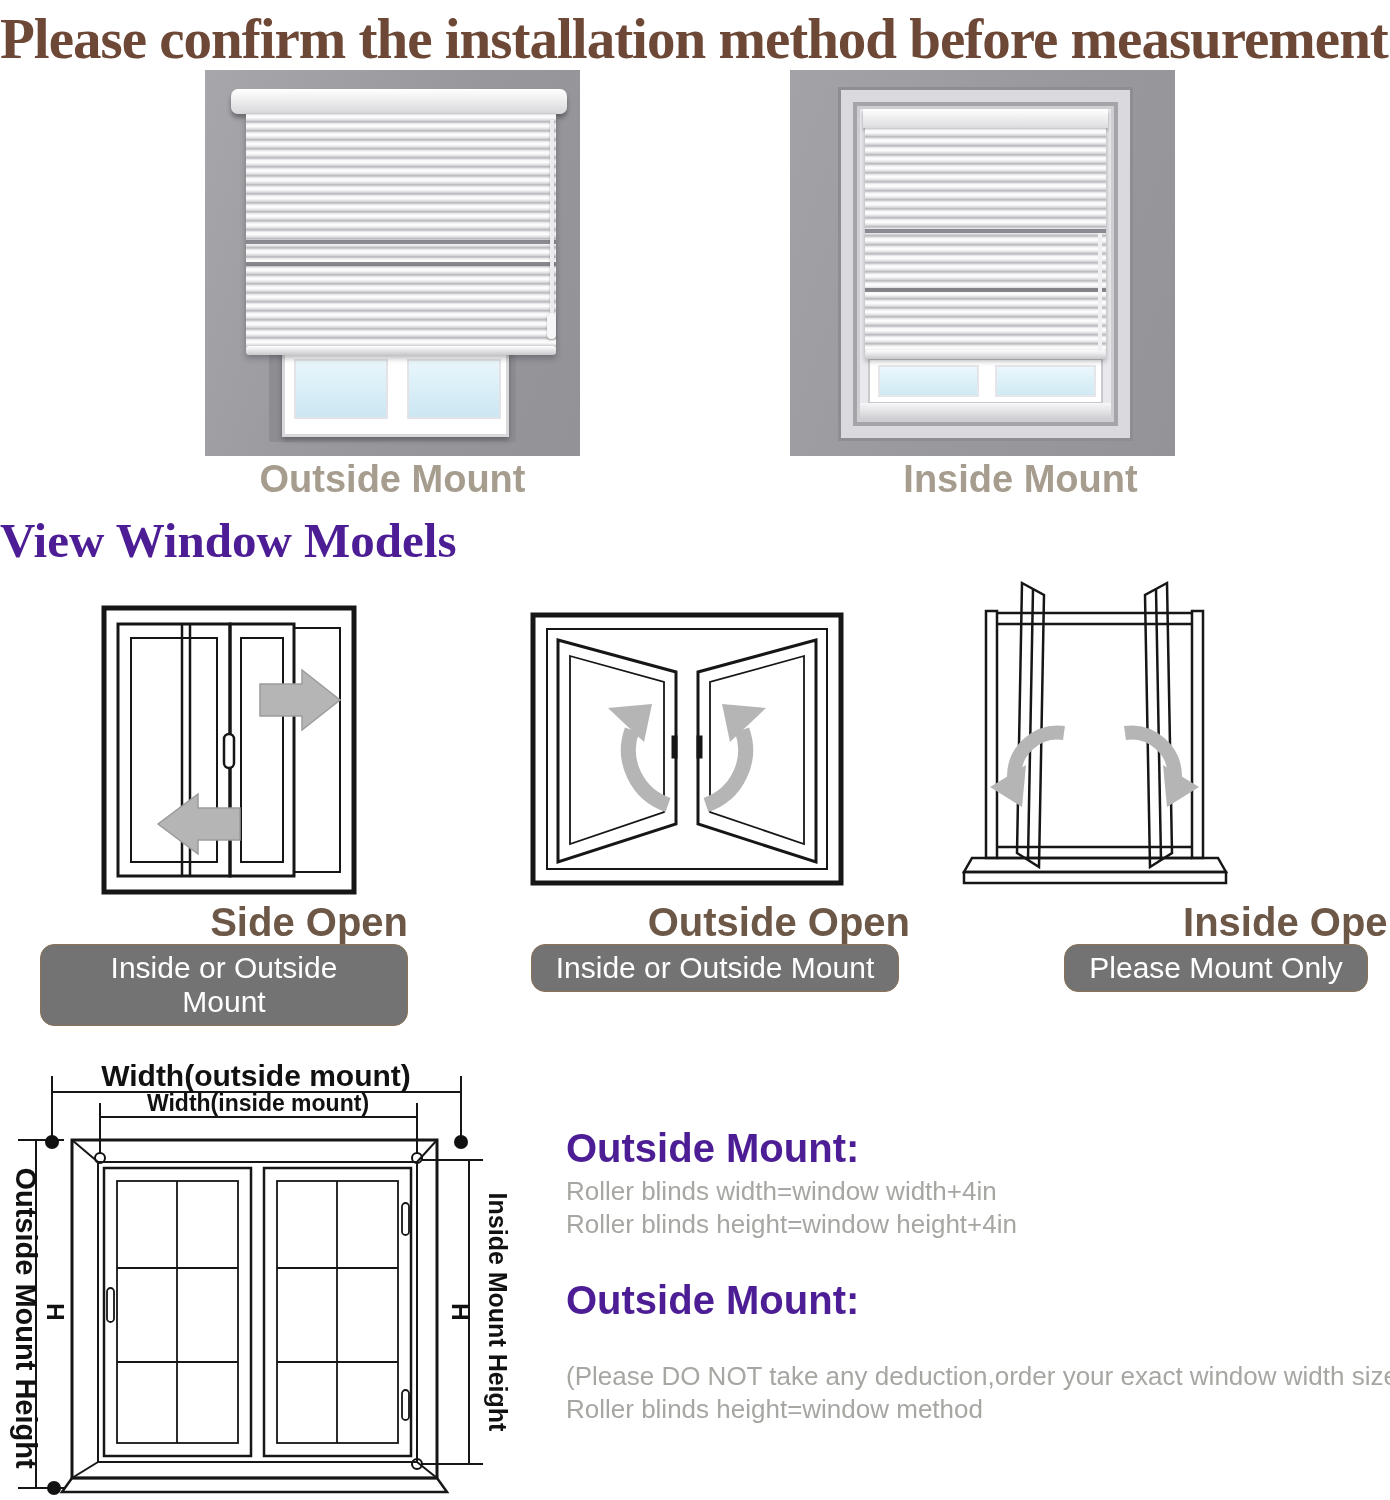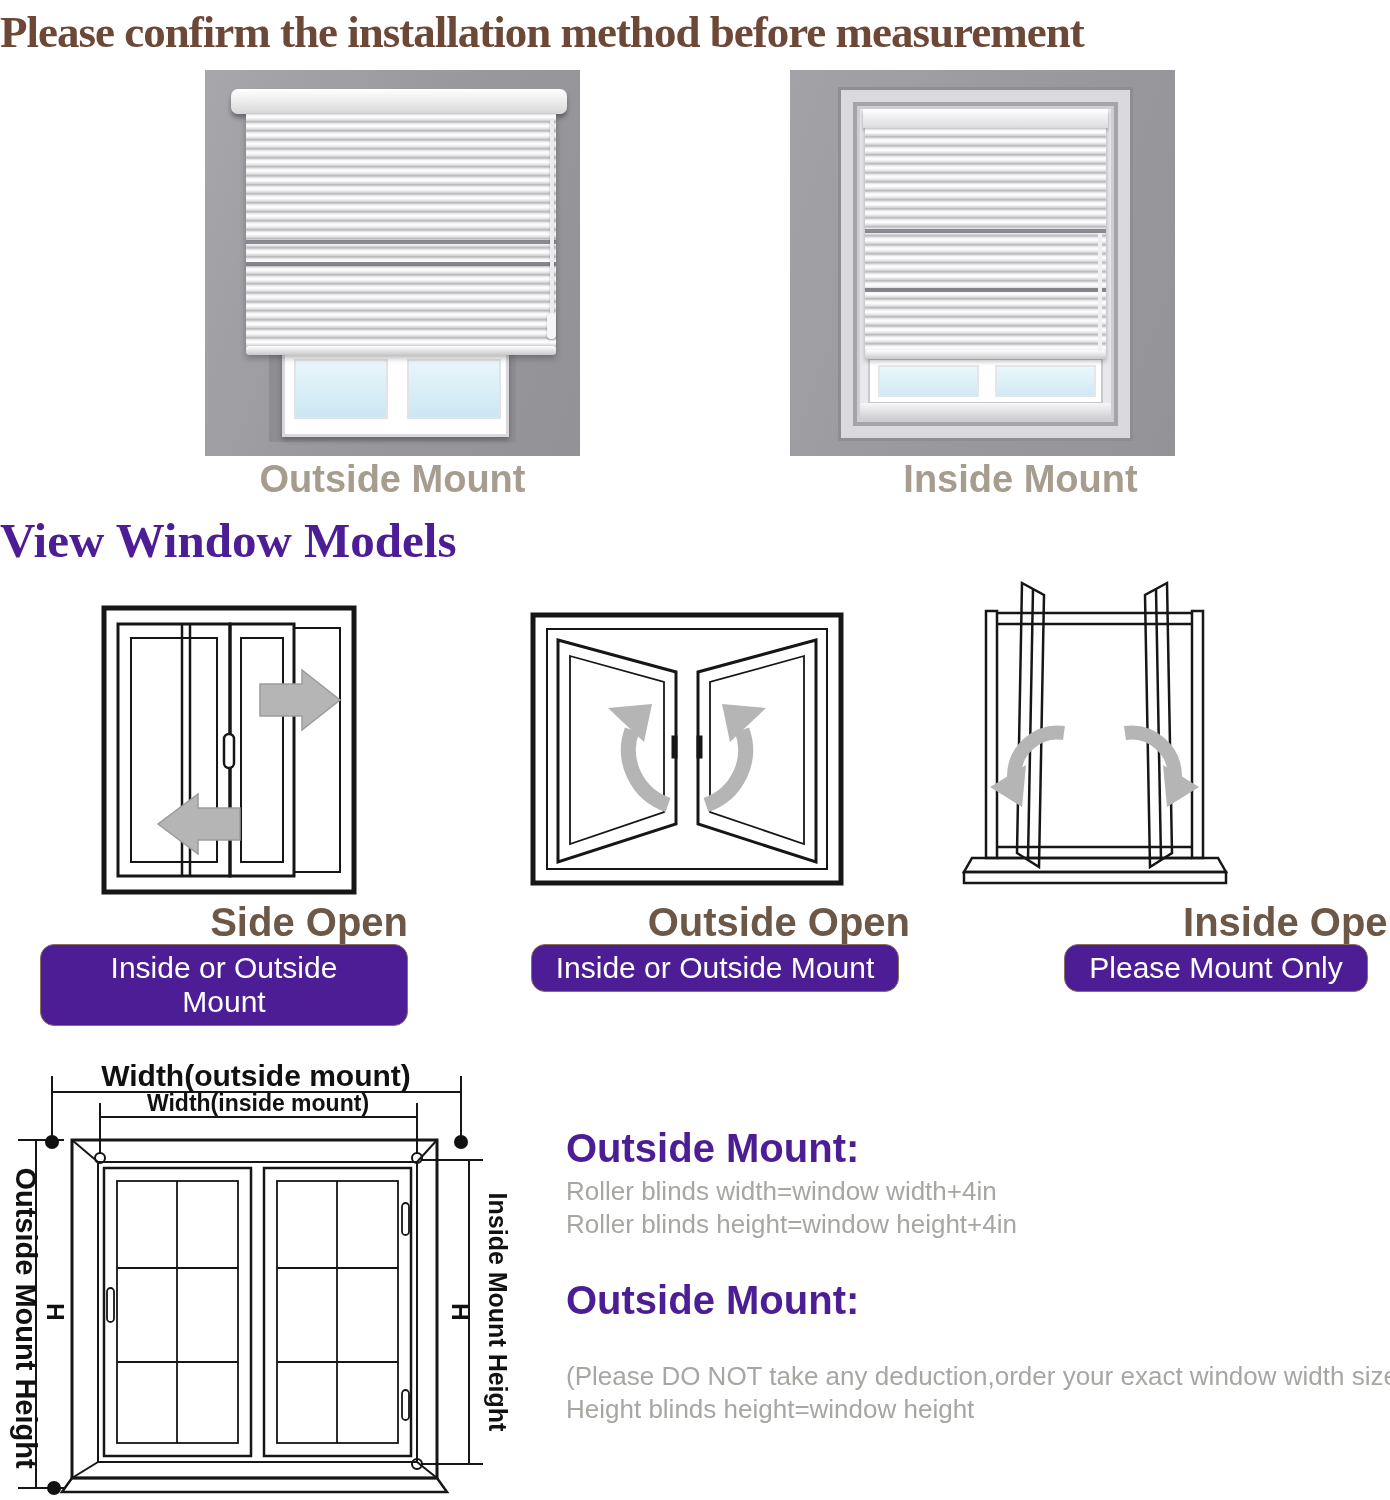--- a/index.html
+++ b/index.html
@@ -1,21 +1,21 @@
 <!DOCTYPE html>
 <html><head>
 <meta charset="utf-8">
 <style>
   html,body{margin:0;padding:0;background:#fff;}
   .canvas{position:relative;width:1390px;height:1500px;background:#ffffff;
           font-family:"Liberation Sans",sans-serif;overflow:hidden;}
 
   
   .main-title{position:absolute;top:6px;left:0;width:1118px;
-    font-family:"Liberation Serif",serif;font-weight:bold;font-size:45px;color:#6d4836;
+    font-family:"Liberation Serif",serif;font-weight:bold;font-size:57px;color:#6d4836;
     letter-spacing:-1px;white-space:nowrap;}
   .models-heading{position:absolute;top:512px;left:0;width:1390px;text-align:left;
     font-family:"Liberation Serif",serif;font-weight:bold;font-size:49px;color:#4c1d95;}
 
   
   .photo{position:absolute;overflow:hidden;}
   .photo-a{left:205px;top:70px;width:375px;height:386px;
     background:linear-gradient(110deg,#a7a6ab,#98979c 55%,#939297);}
   .photo-b{left:790px;top:70px;width:385px;height:386px;
     background:linear-gradient(110deg,#a3a2a7,#99989d 55%,#949398);}
@@ -65,21 +65,21 @@
   .pb-pane.p2{left:54%;width:42%;}
   .pb-sill{position:absolute;left:0;right:0;bottom:0;height:5%;
     background:linear-gradient(#f7f7f9,#cfcfd3);}
   .pb-cord{position:absolute;right:3.5%;top:40%;width:4px;height:38%;background:#f0eff2;}
 
   
   .model-svg{position:absolute;}
   .model-label{position:absolute;top:900px;text-align:right;font-weight:bold;
     font-size:40px;color:#6d5848;}
   .badge-wrap{position:absolute;top:944px;text-align:center;}
-  .badge{display:inline-block;background:#4c1d95;color:#ffffff;font-size:30px;
+  .badge{display:inline-block;background:#737373;color:#ffffff;font-size:30px;
     padding:6px 24px;border-radius:14px;border:1px solid #8b7256;}
 
   
   .measure-svg{position:absolute;left:0;top:1048px;}
   .instructions{position:absolute;left:566px;top:1126px;width:824px;height:350px;}
   .instr-heading{position:absolute;left:0;font-weight:bold;font-size:40px;color:#4c1d95;}
   .instr-line{position:absolute;left:0;font-size:26px;color:#a6a6a2;white-space:nowrap;}
 </style>
 </head>
 <body>
@@ -260,16 +260,16 @@
       <text x="489" y="1312" font-size="25" text-anchor="middle" transform="rotate(90 489 1312)">Inside Mount Height</text>
     </g>
   </svg>
 
   <div class="instructions">
     <div class="instr-heading" style="top:0">Outside Mount:</div>
     <div class="instr-line" style="top:50px">Roller blinds width=window width+4in</div>
     <div class="instr-line" style="top:83px">Roller blinds height=window height+4in</div>
     <div class="instr-heading" style="top:152px">Outside Mount:</div>
     <div class="instr-line" style="top:235px">(Please DO NOT take any deduction,order your exact window width size)</div>
-    <div class="instr-line" style="top:268px">Height blinds height=window height</div>
+    <div class="instr-line" style="top:268px">Roller blinds height=window method</div>
   </div>
 
 </div>
 
 </body></html>

